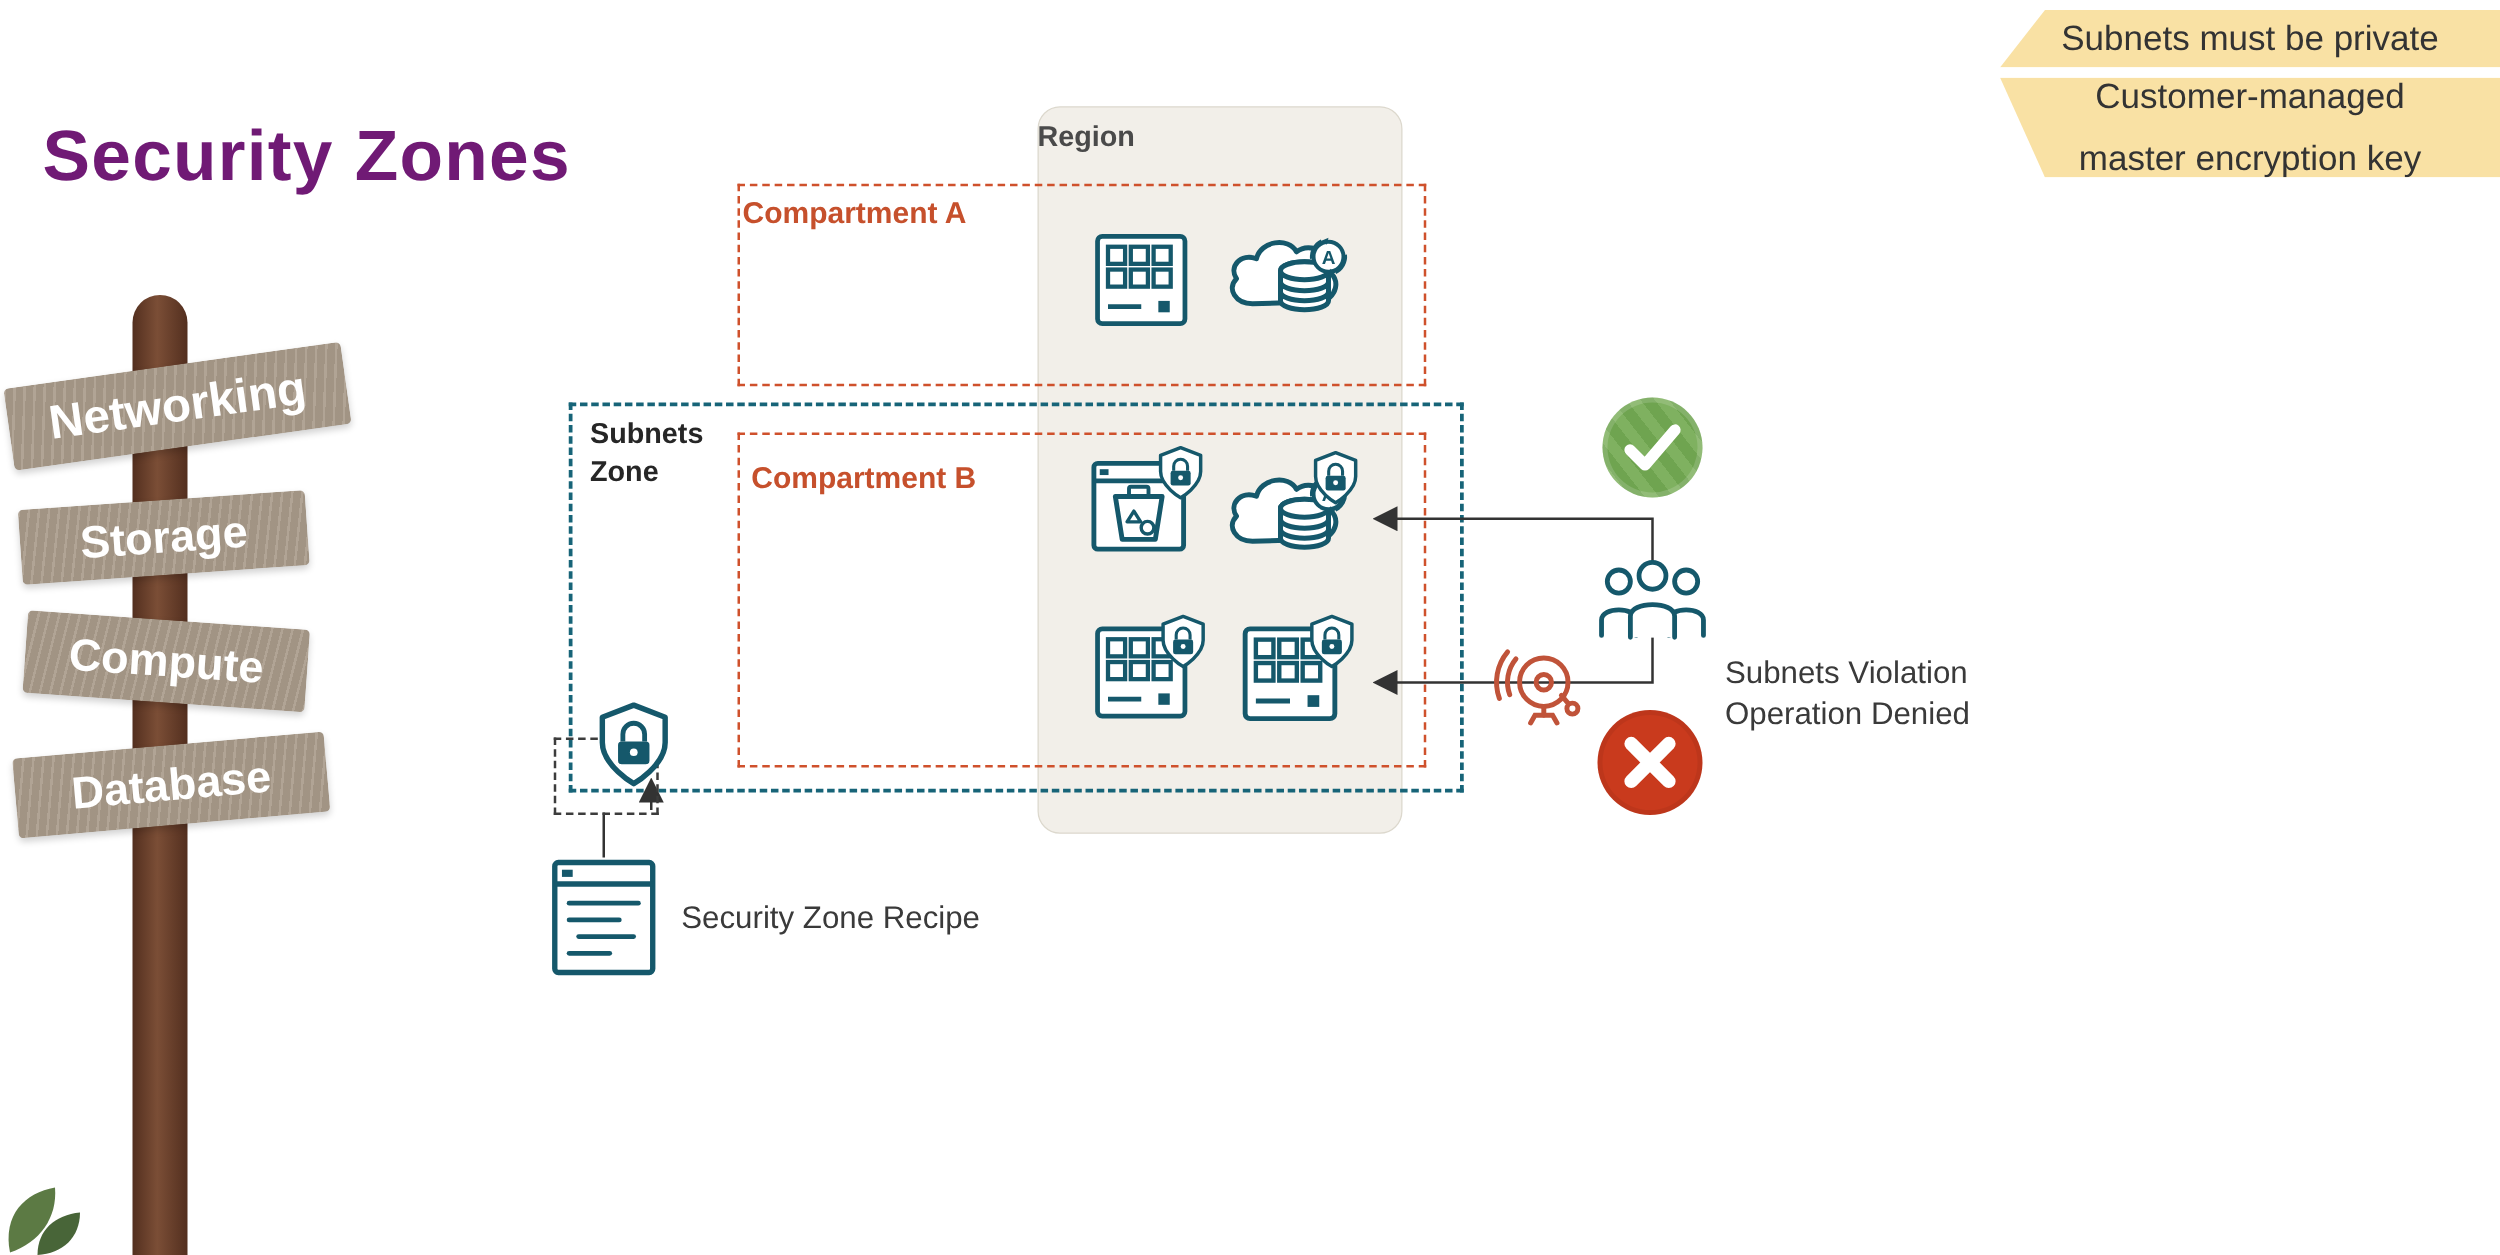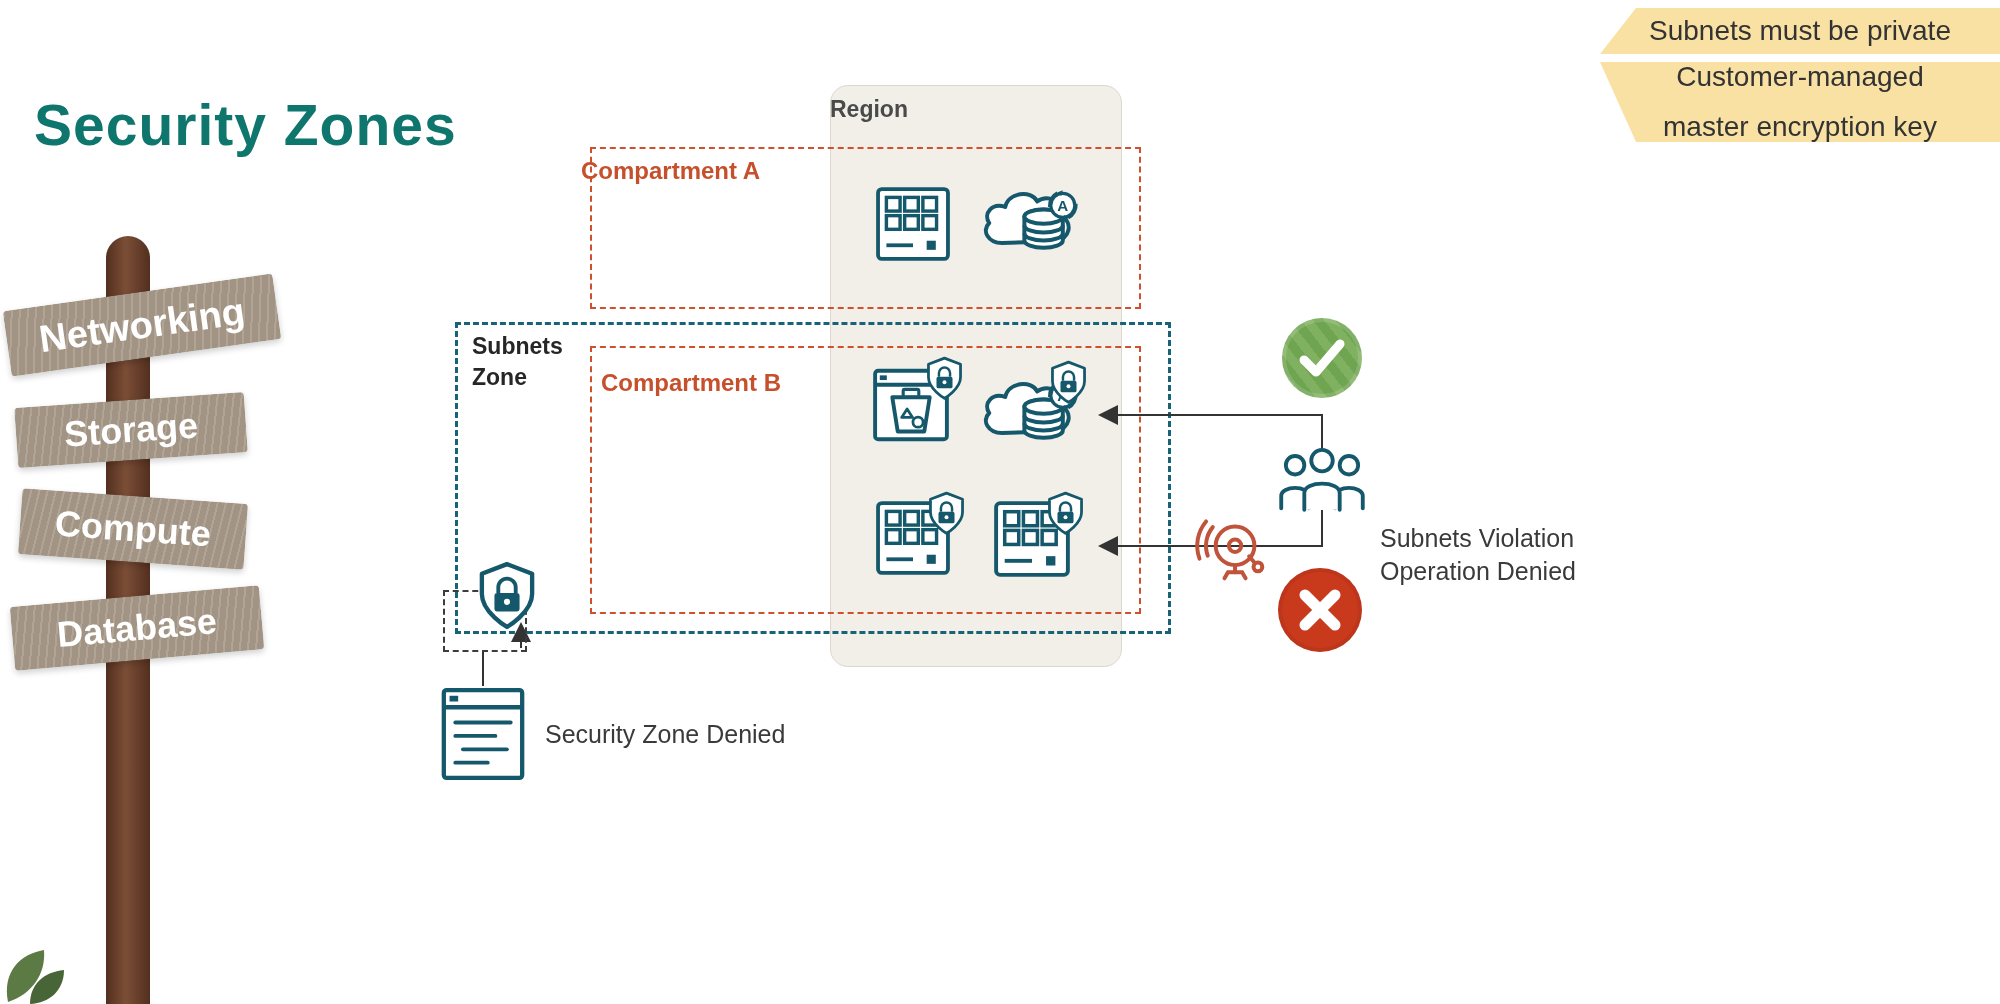--- a/index.html
+++ b/index.html
@@ -5,21 +5,21 @@
   html,body { margin:0; padding:0; background:#fff; }
   .stage {
     position:relative; width:2000px; height:1004px; background:#ffffff;
     overflow:hidden; font-family:"Liberation Sans", sans-serif;
   }
   .abs { position:absolute; }
 
   
   .title {
     position:absolute; left:34px; top:92px;
-    font-size:57px; font-weight:bold; color:#0f766e; letter-spacing:1px;
+    font-size:57px; font-weight:bold; color:#701a75; letter-spacing:1px;
   }
 
   
   .pole {
     position:absolute; left:106px; top:236px; width:44px; height:768px;
     background:linear-gradient(90deg,#532f1f,#7b4e36 45%,#532f1f);
     border-radius:22px 22px 0 0;
   }
   .sign {
     position:absolute; color:#fff; font-weight:bold;
@@ -50,21 +50,21 @@
   }
   .region-label {
     position:absolute; left:830px; top:96px; width:290px; 
     font-size:23px; font-weight:bold; color:#4a4a4a;
   }
 
   
   .compartment-a { position:absolute; left:590px; top:147px; width:547px; height:158px; border:2px dashed #cf512c; }
   .compartment-b { position:absolute; left:590px; top:346px; width:547px; height:264px; border:2px dashed #cf512c; }
   .comp-label { position:absolute; font-size:24px; font-weight:bold; color:#c6502c; }
-  .comp-a-label { left:581px; top:157px;text-align:center; }
+  .comp-a-label { left:594px; top:157px;text-align:center; }
   .comp-b-label { left:601px; top:369px;text-align:right; }
   .security-zone { position:absolute; left:455px; top:322px; width:710px; height:306px; border:3px dashed #176478; }
   .sz-label { position:absolute; left:472px; top:331px; font-size:23px; font-weight:bold; color:#262626; line-height:31px; }
 
   
   .icon-vcn-a   { left:875px;  top:186px; width:76px;  height:76px; }
   .icon-adb-a   { left:978px;  top:180px; width:104px; height:86px; }
   .icon-bucket  { left:872px;  top:366px; width:78px;  height:78px; }
   .icon-adb-b   { left:978px;  top:370px; width:104px; height:86px; }
   .icon-vcn-b1  { left:875px;  top:500px; width:76px;  height:76px; }
@@ -314,21 +314,21 @@
         <rect x="10" y="10" width="9" height="6" fill="#15586b" stroke="none"></rect>
         <g stroke-width="4" stroke-linecap="round">
           <line x1="16" y1="38" x2="74" y2="38"></line>
           <line x1="16" y1="52" x2="58" y2="52"></line>
           <line x1="24" y1="66" x2="70" y2="66"></line>
           <line x1="16" y1="80" x2="50" y2="80"></line>
         </g>
       </g>
     </svg>
   </div>
-  <div class="recipe-label">Security Zone Denied</div>
+  <div class="recipe-label">Security Zone Recipe</div>
 
   <div class="check-circle">
     <svg viewBox="0 0 80 80">
       <polyline points="22,42 34,54 58,26" fill="none" stroke="#fff" stroke-width="9" stroke-linecap="round" stroke-linejoin="round"></polyline>
     </svg>
   </div>
   <div class="abs icon-people">
     <svg viewBox="0 0 130 92">
       <g fill="#fff" stroke="#15586b" stroke-width="5" stroke-linecap="round" stroke-linejoin="round">
         <circle cx="30" cy="32" r="12"></circle>

